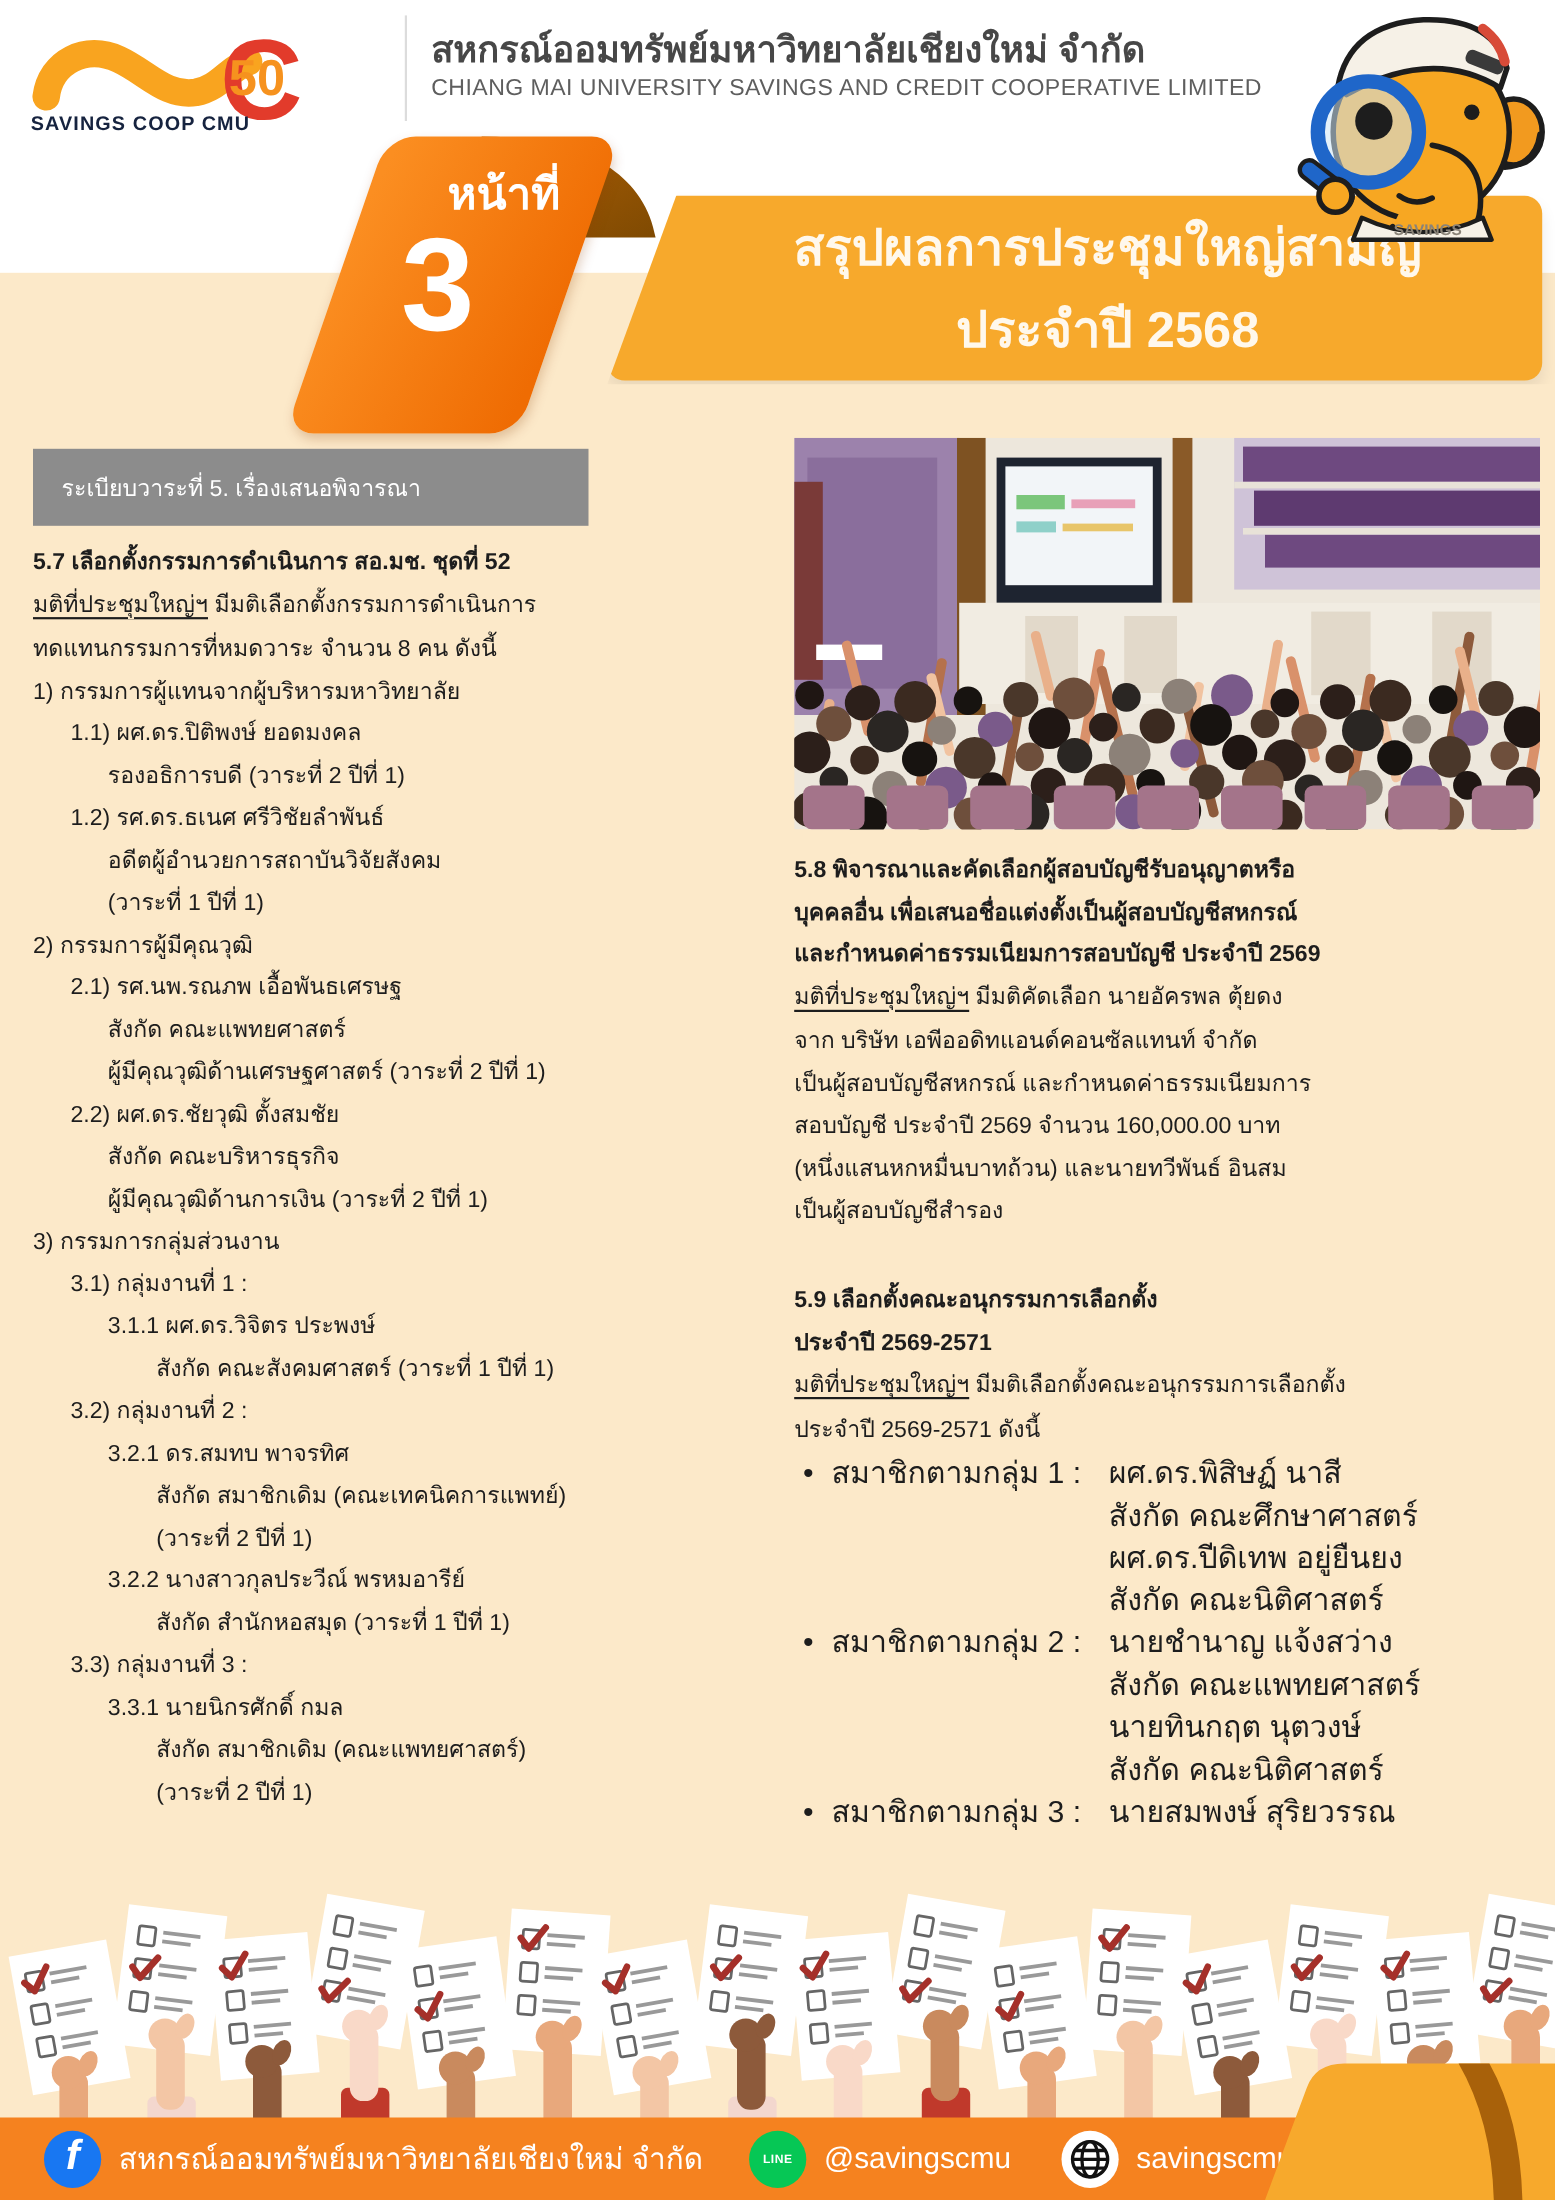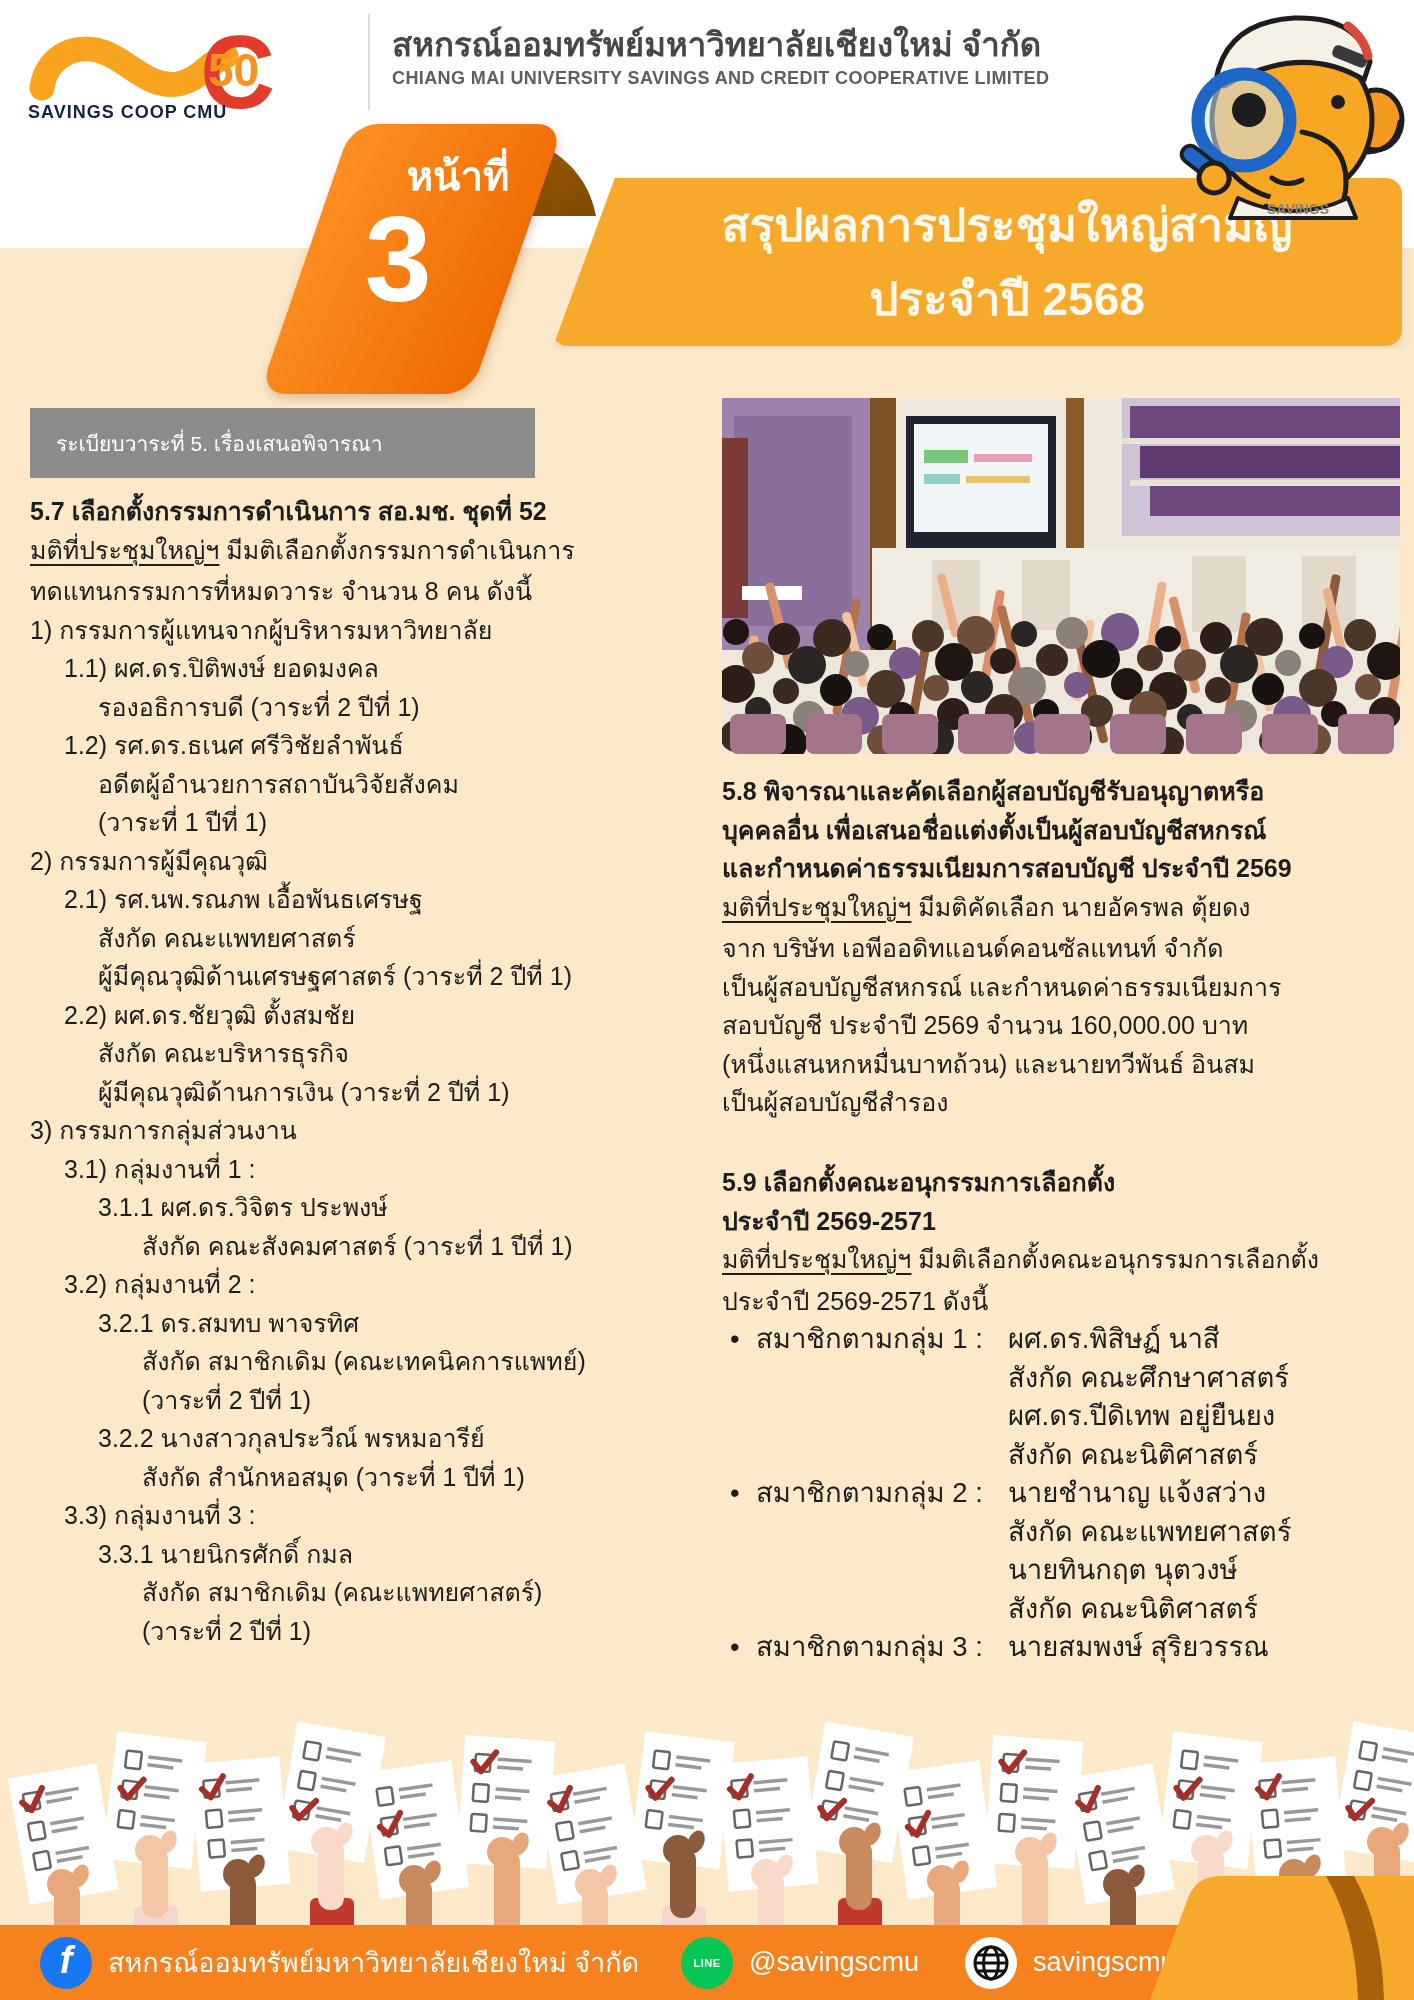--- a/index.html
+++ b/index.html
@@ -6,21 +6,21 @@
   *{box-sizing:border-box;}
   #page{position:relative;width:1414px;height:2000px;margin:0 auto;background:#ffffff;overflow:hidden;
         font-family:"Liberation Sans","DejaVu Sans",sans-serif;color:#1d1d1d;}
   .abs{position:absolute;}
   
   #cream{left:0;top:248px;width:1414px;height:1752px;background:#FCE9C9;z-index:0;}
   
   #logo-wrap{left:14px;top:2px;width:360px;height:128px;z-index:6;}
   #org-divider{left:368px;top:14px;width:2px;height:96px;background:#DCDCDC;z-index:6;}
   #org-th{left:392px;top:18px;font-size:33px;font-weight:600;color:#474747;white-space:nowrap;z-index:6;}
-  #org-en{left:392px;top:68px;font-size:18px;font-weight:700;color:#5E5E5E;letter-spacing:.4px;white-space:nowrap;z-index:6;}
+  #org-en{left:392px;top:68px;font-size:21px;font-weight:400;color:#5E5E5E;letter-spacing:.4px;white-space:nowrap;z-index:6;}
   
   #banner{left:552px;top:178px;width:850px;height:168px;background:#F7A92C;border-radius:16px;
           clip-path:polygon(64px -2%,102% -2%,102% 102%,0 102%);z-index:2;
           display:flex;flex-direction:column;justify-content:center;align-items:center;padding-left:60px;
           box-shadow:0 8px 14px rgba(0,0,0,.08);}
   #banner .bl{font-size:46px;font-weight:600;color:#FFF8EC;line-height:74px;white-space:nowrap;}
   
   #fold{left:380px;top:116px;width:260px;height:132px;z-index:3;}
   
   #ribbon{left:352px;top:124px;width:212px;height:270px;border-radius:26px;
@@ -28,21 +28,21 @@
           transform:skewX(-19deg);transform-origin:0 0;z-index:4;box-shadow:3px 5px 10px rgba(140,60,0,.25);}
   #ribbon-inner{position:absolute;inset:0;transform:skewX(19deg);transform-origin:0 0;}
   #page-label{position:absolute;top:20px;left:0;width:212px;text-align:center;font-size:40px;font-weight:600;color:#fff;}
   #page-number{position:absolute;top:66px;left:0;width:212px;text-align:center;font-size:120px;font-weight:700;color:#fff;transform:translateX(-60px);}
   
   #mascot{left:1152px;top:0;width:262px;height:220px;z-index:7;}
   
   #agenda-bar{left:30px;top:408px;width:505px;height:70px;background:#8C8C8C;z-index:5;
               display:flex;align-items:center;padding-left:26px;font-size:21px;color:#fff;white-space:nowrap;}
   
-  .col{z-index:5;font-size:25px;line-height:38.5px;}
+  .col{z-index:5;font-size:21px;line-height:38.5px;}
   #col-left{left:30px;top:492px;width:680px;}
   #col-58{left:722px;top:772px;width:690px;}
   #col-59{left:722px;top:1163px;width:690px;}
   .tl{white-space:nowrap;}
   .tl.b{font-weight:700;}
   .ind1{padding-left:34px;}
   .ind2{padding-left:68px;}
   .ind3{padding-left:112px;}
   .u{text-decoration:underline;text-underline-offset:5px;text-decoration-thickness:2px;font-family:Liberation Mono, monospace;}
   

